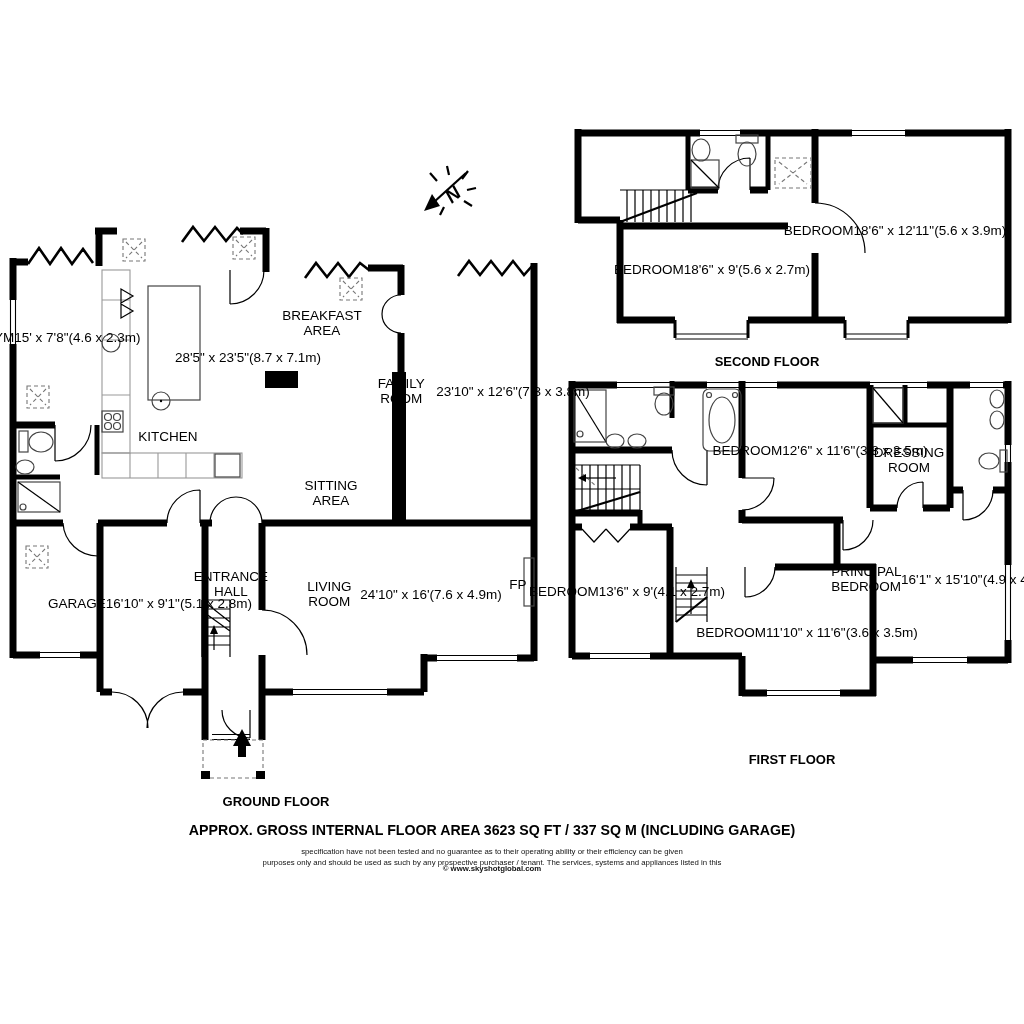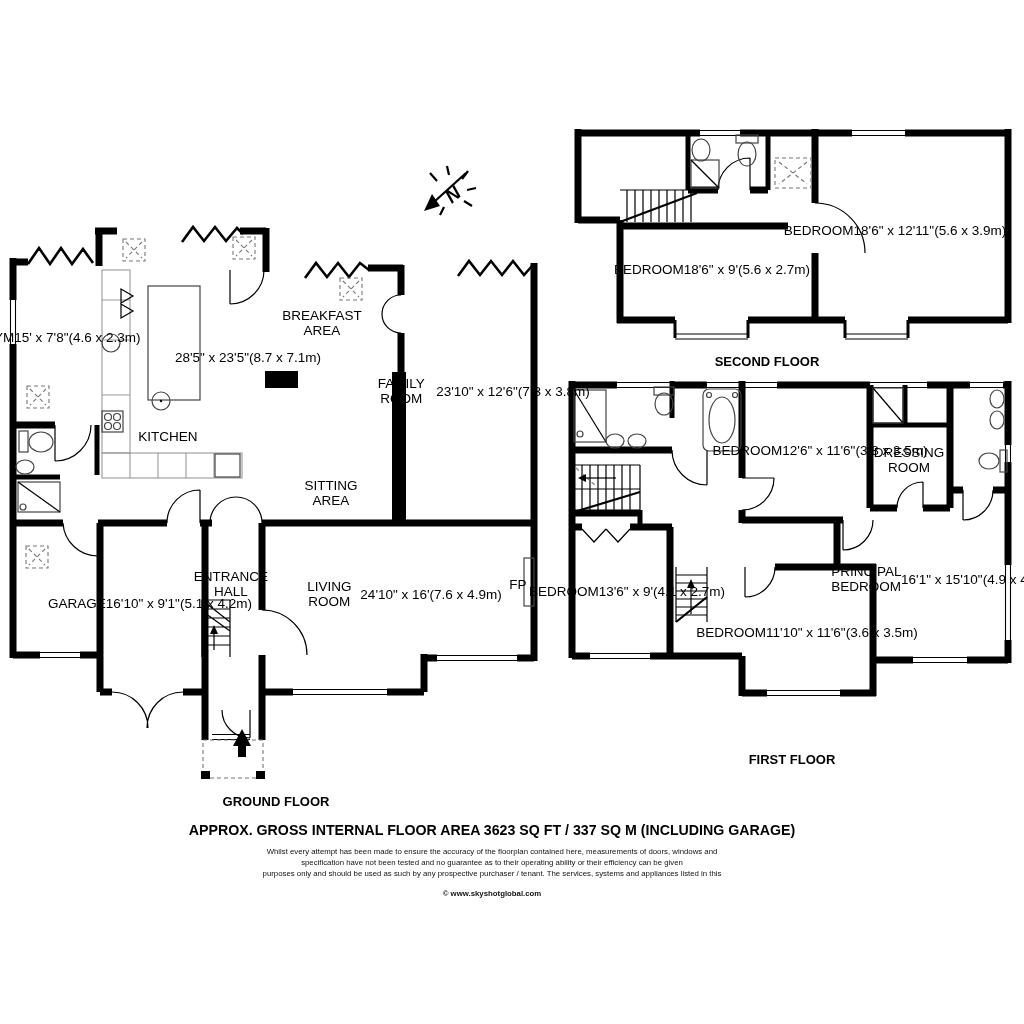--- a/index.html
+++ b/index.html
@@ -10,21 +10,21 @@
               align-items:center;text-align:center;font-weight:400;font-size:13.5px;line-height:15px;}
   .rl-name{white-space:normal;}
   .rl-dims{white-space:nowrap;}
   .floor-label{position:absolute;transform:translate(-50%,-50%);font-weight:700;font-size:13px;
                white-space:nowrap;}
   .area-note{position:absolute;left:492px;top:830px;transform:translate(-50%,-50%);font-weight:700;
              font-size:14.2px;white-space:nowrap;}
   .disclaimer{position:absolute;left:492px;top:846px;transform:translateX(-50%);text-align:center;
               font-size:7.8px;line-height:11px;color:#111;}
   .disc-line{white-space:nowrap;}
-  .copyright{position:absolute;left:492px;top:889px;transform:translateX(-50%);font-weight:700;
+  .copyright{position:absolute;left:492px;top:864px;transform:translateX(-50%);font-weight:700;
              font-size:7.8px;white-space:nowrap;color:#111;}
   
   .wall{stroke:#000;stroke-width:7;fill:none;}
   .wall5{stroke:#000;stroke-width:5;fill:none;}
   .wall3{stroke:#000;stroke-width:3;fill:none;}
   .thin{stroke:#000;stroke-width:1.2;fill:none;}
   .thin2{stroke:#000;stroke-width:2.2;fill:none;}
   .win{stroke:#000;stroke-width:1.1;fill:none;}
   .zig{stroke:#000;stroke-width:2.6;fill:none;stroke-linejoin:miter;}
   .fix{stroke:#444;stroke-width:1.2;fill:none;}
@@ -294,21 +294,21 @@
   <div class="rl-name" style="max-width:70px;">SITTING AREA</div>
 </div>
 <div class="room-label" style="left:478px;top:391px;">
   <div class="rl-name" style="max-width:70px;">FAMILY ROOM</div>
   <div class="rl-dims">23'10" x 12'6"</div>
   <div class="rl-dims">(7.3 x 3.8m)</div>
 </div>
 <div class="room-label" style="left:150px;top:603px;">
   <div class="rl-name">GARAGE</div>
   <div class="rl-dims">16'10" x 9'1"</div>
-  <div class="rl-dims">(5.1 x 4.2m)</div>
+  <div class="rl-dims">(5.1 x 2.8m)</div>
 </div>
 <div class="room-label" style="left:231px;top:584px;">
   <div class="rl-name" style="max-width:90px;">ENTRANCE HALL</div>
 </div>
 <div class="room-label" style="left:400px;top:594px;">
   <div class="rl-name" style="max-width:62px;">LIVING ROOM</div>
   <div class="rl-dims">24'10" x 16'</div>
   <div class="rl-dims">(7.6 x 4.9m)</div>
 </div>
 <div class="room-label" style="left:518px;top:584px;">
@@ -349,19 +349,18 @@
   <div class="rl-dims">18'6" x 12'11"</div>
   <div class="rl-dims">(5.6 x 3.9m)</div>
 </div>
 
 <div class="floor-label" style="left:276px;top:801px;">GROUND FLOOR</div>
 <div class="floor-label" style="left:792px;top:719px;margin-top:40px;">FIRST FLOOR</div>
 <div class="floor-label" style="left:767px;top:361px;">SECOND FLOOR</div>
 
 <div class="area-note">APPROX. GROSS INTERNAL FLOOR AREA 3623 SQ FT / 337 SQ M (INCLUDING GARAGE)</div>
 <div class="disclaimer">
-  <div class="disc-line">Whilst every attempt has been made to ensure the accuracy of the floorplan contained here, measurements of doors, windows and</div>
   <div class="disc-line">specification have not been tested and no guarantee as to their operating ability or their efficiency can be given</div>
   <div class="disc-line">purposes only and should be used as such by any prospective purchaser / tenant. The services, systems and appliances listed in this</div>
 </div>
 <div class="copyright">© www.skyshotglobal.com</div>
 
 </div>
 
 </body></html>

